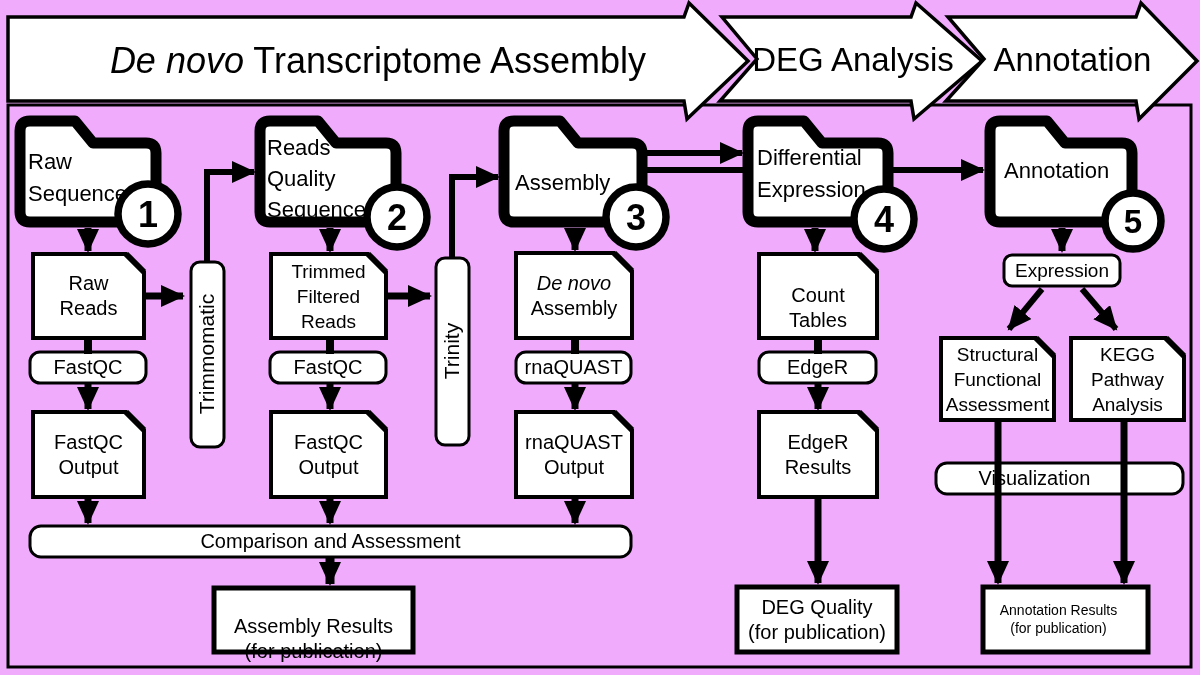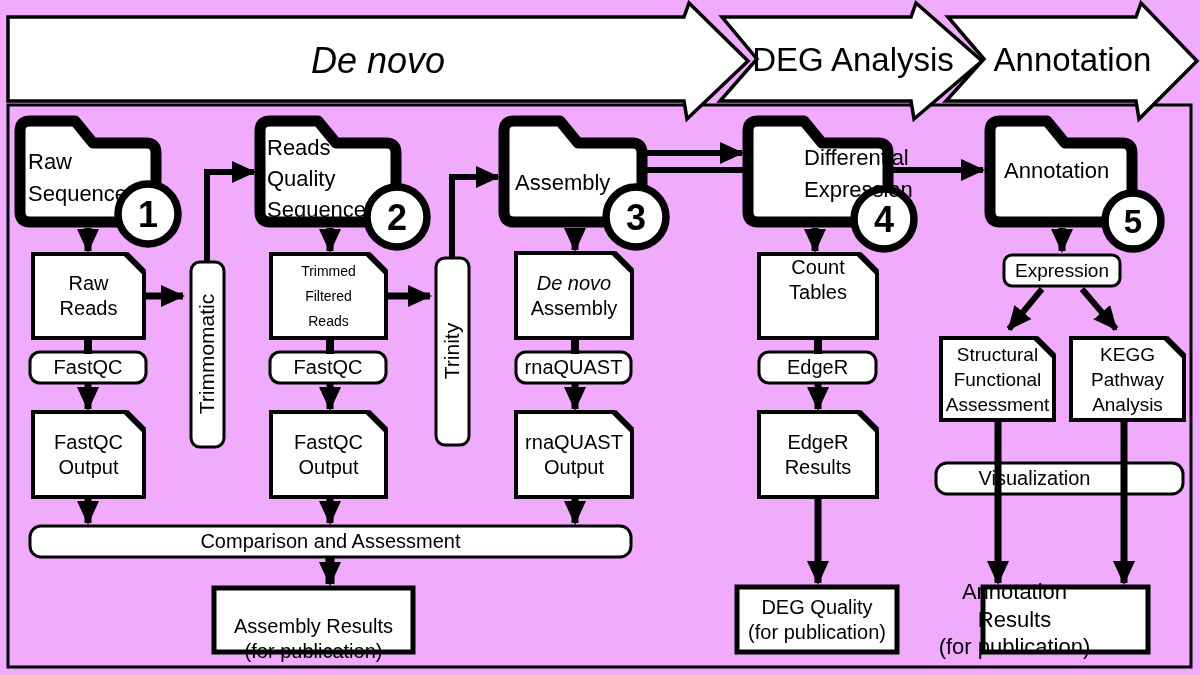--- a/index.html
+++ b/index.html
@@ -117,74 +117,74 @@
     <line x1="1062" y1="228" x2="1062" y2="251" stroke-width="7" marker-end="url(#ah)"></line>
     <line x1="1042" y1="289" x2="1009" y2="329" stroke-width="6" marker-end="url(#ah)"></line>
     <line x1="1082" y1="289" x2="1116" y2="329" stroke-width="6" marker-end="url(#ah)"></line>
     <line x1="998" y1="420" x2="998" y2="583" stroke-width="7" marker-end="url(#ah)"></line>
     <line x1="1124" y1="420" x2="1124" y2="583" stroke-width="7" marker-end="url(#ah)"></line>
     <line x1="330" y1="558" x2="330" y2="584" stroke-width="9" marker-end="url(#ah)"></line>
   </g>
 </svg>
 
 <div class="lbl" style="left:8px;top:17px;width:740px;height:86px;font-size:36px;">
-  <span class="it">De novo</span>
+  <span class="it">De novo</span><span> Transcriptome Assembly</span>
 </div>
 <div class="lbl" style="left:722px;top:17px;width:262px;height:86px;font-size:33px;">DEG Analysis</div>
 <div class="lbl" style="left:946px;top:17px;width:253px;height:86px;font-size:33px;">Annotation</div>
 
 <div class="lbl left" style="left:28px;top:146px;width:125px;height:64px;font-size:22px;line-height:32px;">Raw
 Sequence</div>
 <div class="lbl left" style="left:267px;top:146px;width:128px;height:64px;font-size:22px;line-height:31px;">Reads Quality
 Sequence</div>
 <div class="lbl left" style="left:515px;top:168px;width:120px;height:30px;font-size:22px;">Assembly</div>
-<div class="lbl left" style="left:757px;top:142px;width:128px;height:64px;font-size:22px;line-height:32px;margin-left:47px;">Differential
+<div class="lbl left" style="left:757px;top:142px;width:128px;height:64px;font-size:22px;line-height:32px;">Differential
 Expression</div>
 <div class="lbl left" style="left:1004px;top:156px;width:125px;height:30px;font-size:22px;">Annotation</div>
 
 <div class="num" style="left:148px;top:215px;">1</div>
 <div class="num" style="left:397px;top:218px;">2</div>
 <div class="num" style="left:636px;top:218px;">3</div>
 <div class="num" style="left:884px;top:220px;">4</div>
 <div class="num" style="left:1133px;top:222px;font-size:33px;">5</div>
 
 <div class="lbl" style="left:33px;top:254px;width:111px;height:84px;font-size:20px;">Raw
 Reads</div>
 <div class="lbl" style="left:30px;top:352px;width:116px;height:31px;font-size:20px;">FastQC</div>
 <div class="lbl" style="left:33px;top:412px;width:111px;height:85px;font-size:20px;">FastQC
 Output</div>
 <div class="lbl rot" style="left:207px;top:354px;width:180px;height:33px;font-size:21px;">Trimmomatic</div>
-<div class="lbl" style="left:271px;top:254px;width:115px;height:84px;font-size:14px;line-height:25px;">Trimmed
+<div class="lbl" style="left:271px;top:254px;width:115px;height:84px;font-size:19px;line-height:25px;">Trimmed
 Filtered
 Reads</div>
 <div class="lbl" style="left:270px;top:352px;width:116px;height:31px;font-size:20px;">FastQC</div>
 <div class="lbl" style="left:271px;top:412px;width:115px;height:85px;font-size:20px;">FastQC
 Output</div>
 <div class="lbl rot" style="left:452px;top:351px;width:186px;height:33px;font-size:21px;">Trinity</div>
 <div class="lbl" style="left:516px;top:253px;width:116px;height:85px;font-size:20px;flex-direction:column;">
   <span class="it">De novo</span>
   <span>Assembly</span>
 </div>
 <div class="lbl" style="left:516px;top:352px;width:115px;height:31px;font-size:20px;">rnaQUAST</div>
 <div class="lbl" style="left:516px;top:412px;width:116px;height:85px;font-size:20px;">rnaQUAST
 Output</div>
-<div class="lbl" style="left:759px;top:238px;width:118px;height:84px;font-size:20px;">Count
+<div class="lbl" style="left:759px;top:266px;width:118px;height:84px;font-size:20px;">Count
 Tables</div>
 <div class="lbl" style="left:759px;top:352px;width:117px;height:31px;font-size:20px;">EdgeR</div>
 <div class="lbl" style="left:759px;top:412px;width:118px;height:85px;font-size:20px;">EdgeR
 Results</div>
 <div class="lbl" style="left:1004px;top:255px;width:116px;height:31px;font-size:19px;">Expression</div>
 <div class="lbl" style="left:941px;top:338px;width:113px;height:82px;font-size:19px;line-height:25px;">Structural
 Functional
 Assessment</div>
 <div class="lbl" style="left:1071px;top:338px;width:113px;height:82px;font-size:19px;line-height:25px;">KEGG
 Pathway
 Analysis</div>
 <div class="lbl" style="left:30px;top:526px;width:601px;height:31px;font-size:20px;">Comparison and Assessment</div>
 <div class="lbl" style="left:936px;top:463px;width:197px;height:31px;font-size:20px;">Visualization</div>
 <div class="lbl" style="left:214px;top:588px;width:199px;height:64px;font-size:20px;margin-top:19px;">Assembly Results
 (for publication)</div>
 <div class="lbl" style="left:737px;top:587px;width:160px;height:65px;font-size:20px;">DEG Quality
 (for publication)</div>
-<div class="lbl" style="left:932px;top:587px;width:165px;height:65px;font-size:22px;">Annotation Results
+<div class="lbl" style="left:976px;top:587px;width:165px;height:65px;font-size:14px;">Annotation Results
 (for publication)</div>
 
 </div>
 
 </body></html>

